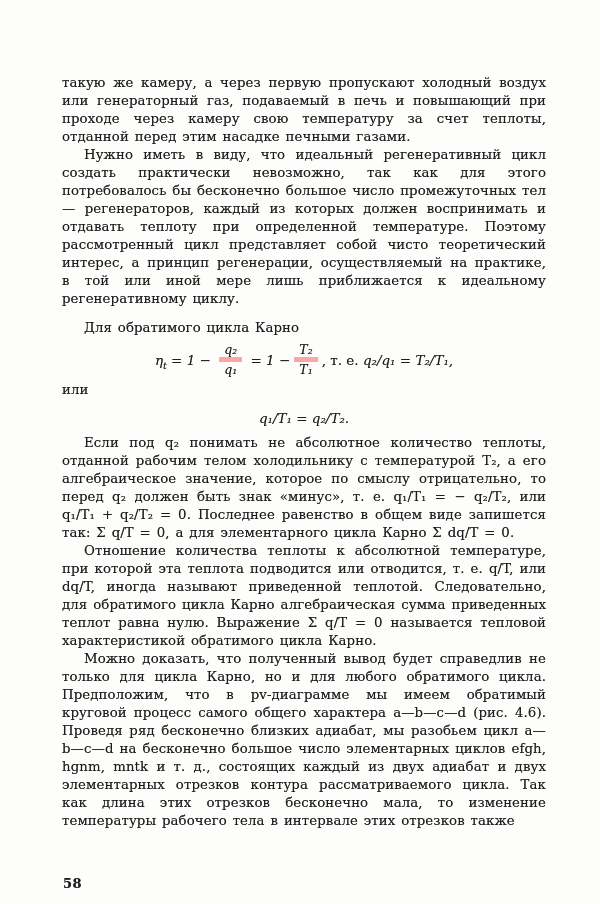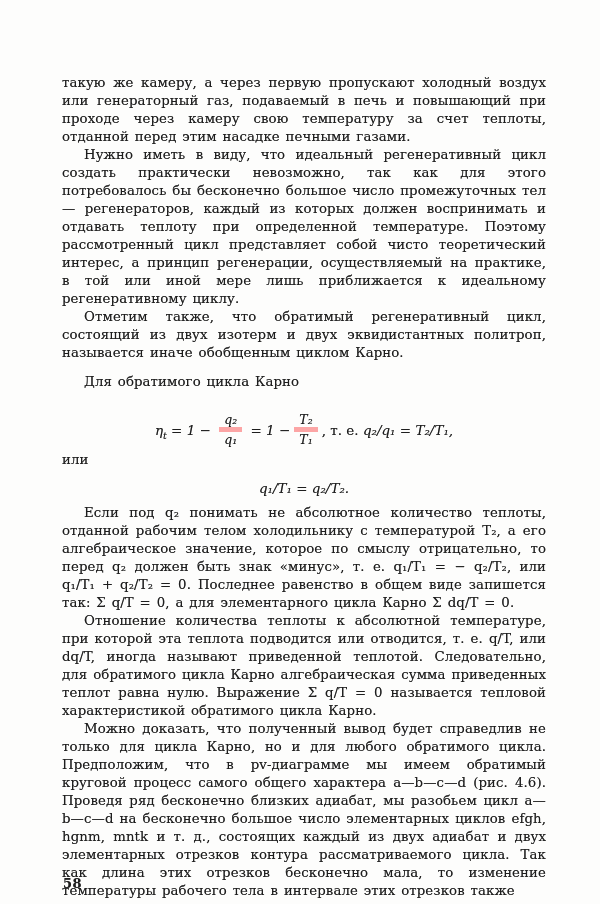--- a/index.html
+++ b/index.html
@@ -33,21 +33,21 @@
     font-weight: bold;
     font-size: 12.8px;
     line-height: 17px;
     letter-spacing: 0.3px;
     word-spacing: 2px;
     text-shadow: 0 0 0.4px rgba(20,20,20,0.5);
   }
   h2.heading .heading-line { display: block; }
   p.lead { margin-top: 11px; }
   .formula {
-    margin: 24px 0 3px 0;
+    margin: 8px 0 3px 0;
     text-align: center;
     font-size: 13.5px;
     line-height: 15px;
     text-shadow: 0 0 0.4px rgba(20,20,20,0.5);
   }
   .formula .math { font-style: italic; }
   .formula .plain { font-style: normal; }
   .msub {
     font-style: italic;
     font-size: 9.5px;
@@ -86,21 +86,20 @@
 </style>
 </head>
 <body>
 
 <div class="page">
 
   <p class="body-text no-indent">такую же камеру, а через первую пропускают холодный воздух или генераторный газ, подаваемый в печь и повышающий при проходе через камеру свою температуру за счет теплоты, отданной перед этим насадке печными газами.</p>
 
   <p class="body-text">Нужно иметь в виду, что идеальный регенеративный цикл создать практически невозможно, так как для этого потребовалось бы бесконечно большое число промежуточных тел — регенераторов, каждый из которых должен воспринимать и отдавать теплоту при определенной температуре. Поэтому рассмотренный цикл представляет собой чисто теоретический интерес, а принцип регенерации, осуществляемый на практике, в той или иной мере лишь приближается к идеальному регенеративному циклу.</p>
 
-  <p class="body-text">Отметим также, что обратимый регенеративный цикл, состоящий из двух изотерм и двух эквидистантных политроп, называется иначе обобщенным циклом Карно.</p>
 
 
   <p class="body-text lead">Для обратимого цикла Карно</p>
 
   <div class="formula"><span class="math">η</span><span class="msub">t</span><span class="math"> = 1 −</span>
     <span class="frac">
       <span class="num">q₂</span>
       <span class="den">q₁</span>
     </span>
     <span class="math">= 1 −</span><span class="frac"><span class="num">T₂</span><span class="den">T₁</span></span><span class="plain">, т. е. </span><span class="math">q₂/q₁ = T₂/T₁,</span>

